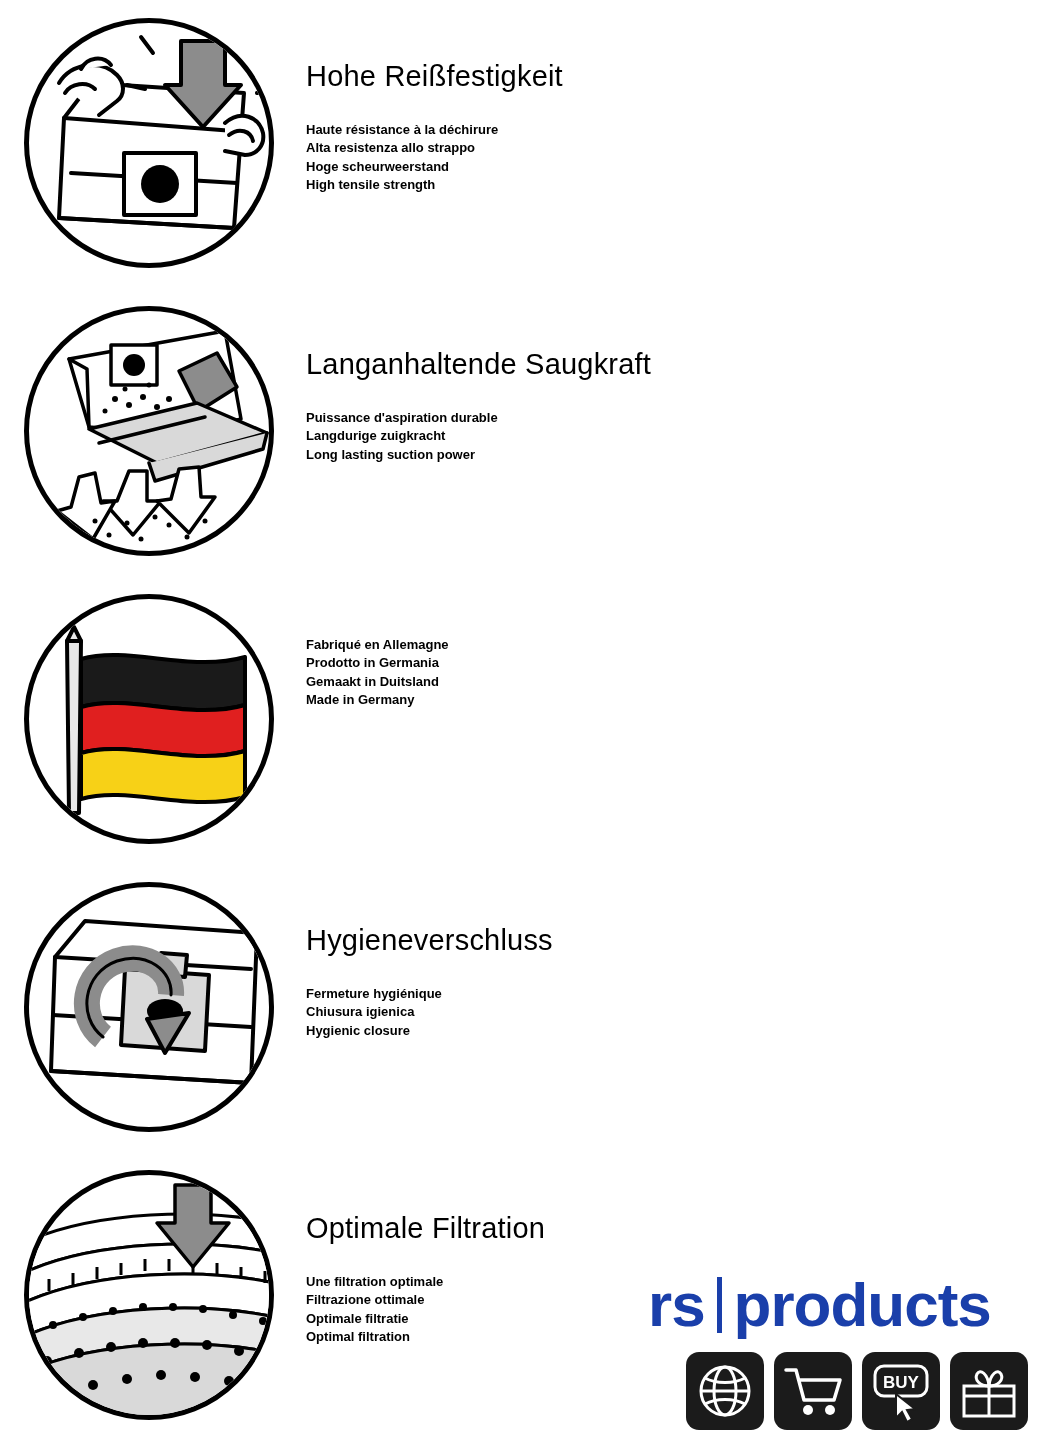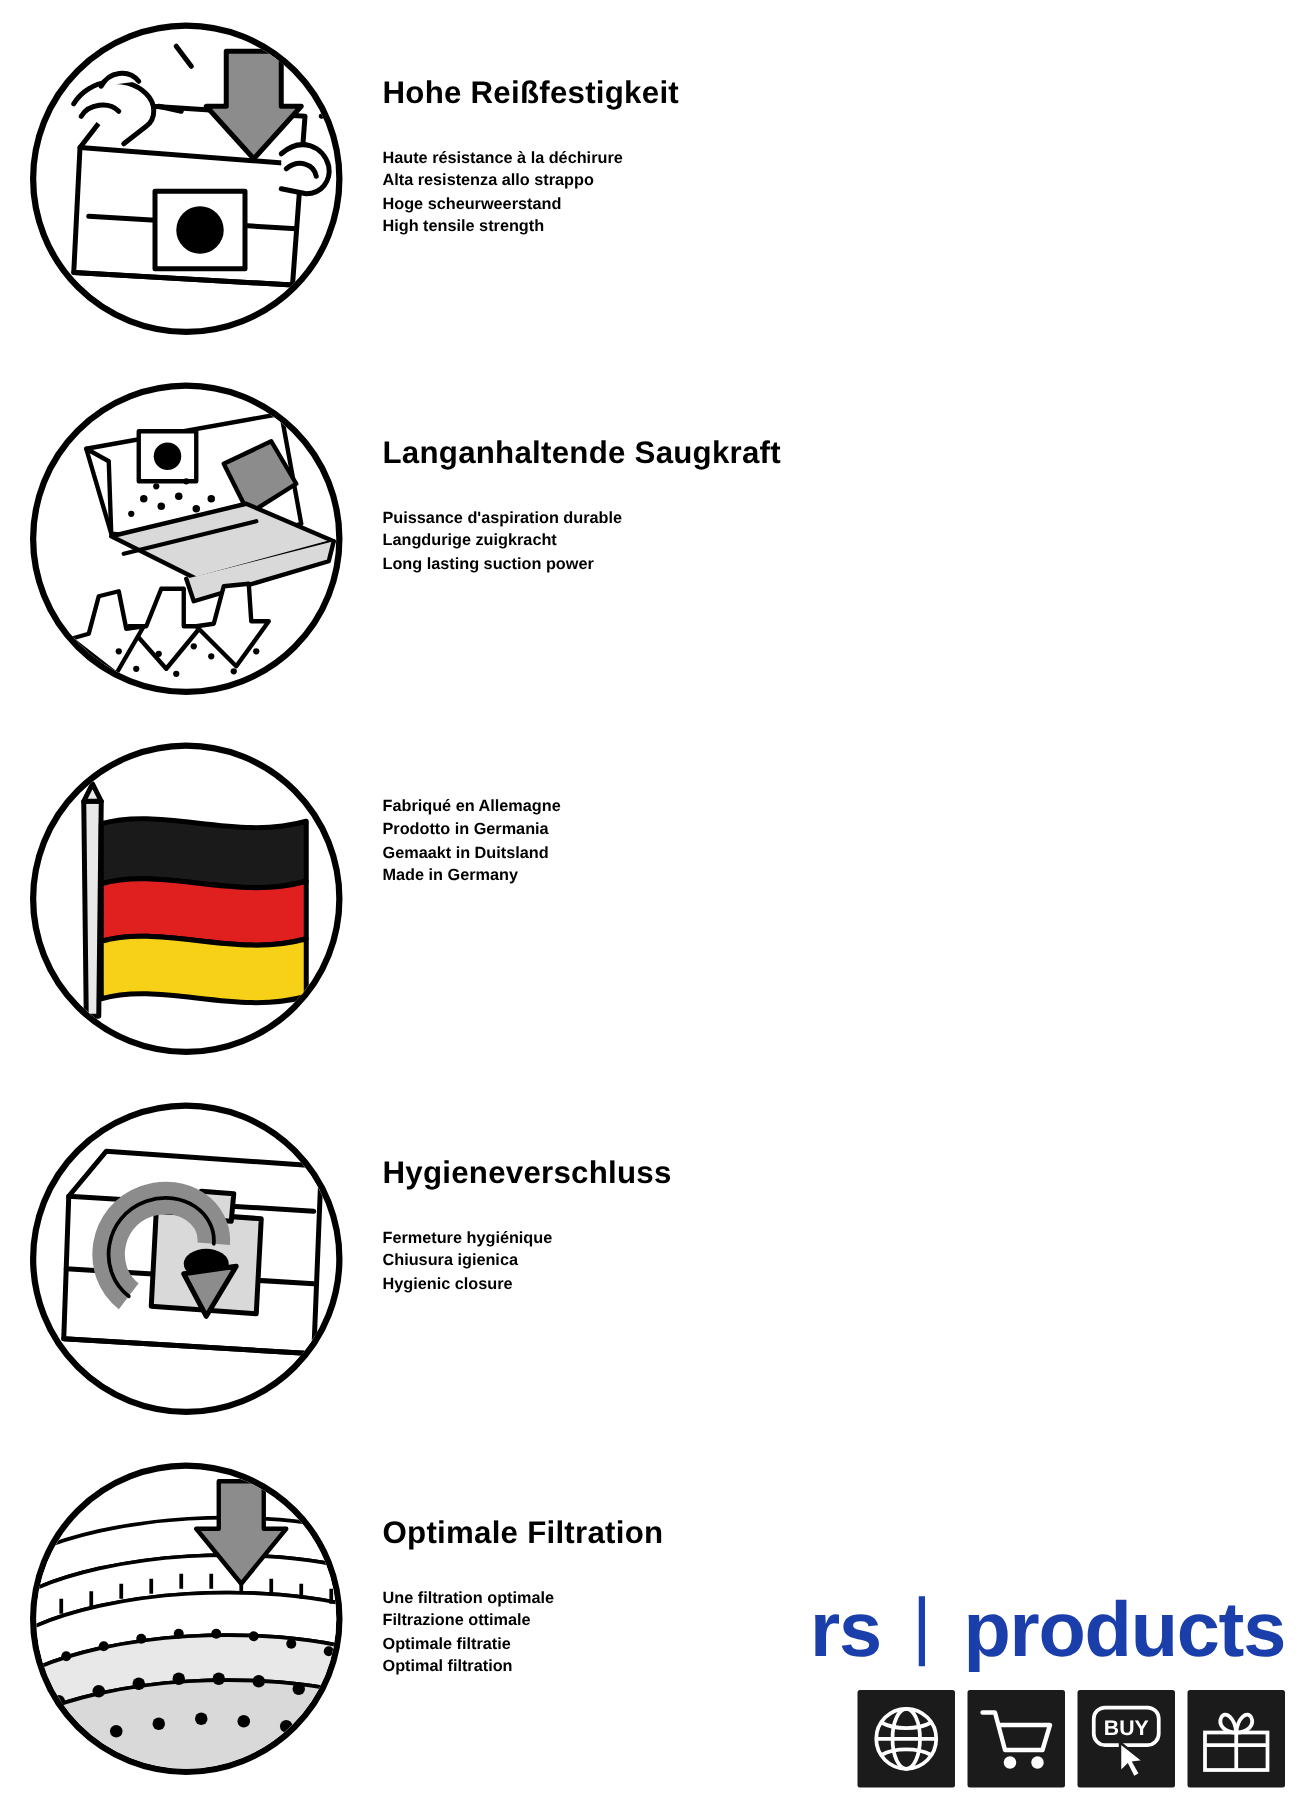--- a/index.html
+++ b/index.html
@@ -48,22 +48,22 @@
     overflow: hidden;
     background: #fff;
   }
 
   .texts {
     padding-top: 42px;
     padding-left: 26px;
   }
 
   .title {
-    font-size: 25px;
-    font-weight: bold;
+    font-size: 29px;
+    font-weight: normal;
     letter-spacing: 0.2px;
     margin-bottom: 28px;
     white-space: nowrap;
   }
 
   .sub {
     font-size: 13px;
     font-weight: bold;
     line-height: 1.42;
     white-space: nowrap;
@@ -77,40 +77,40 @@
     width: 380px;
   }
   .brand-word {
     font-size: 62px;
     font-weight: bold;
     color: #1a3faa;
     letter-spacing: -1px;
     line-height: 1;
     display: flex;
     align-items: center;
-    justify-content: space-between;
+    justify-content: flex-start;
     margin-bottom: 16px;
   }
   .brand-bar {
     display: inline-block;
     width: 5px;
     height: 56px;
     background: #1a3faa;
     margin: 0 12px;
   }
   .brand-icons {
     display: flex;
     gap: 10px;
     justify-content: flex-end;
   }
   .bicon {
     width: 78px;
     height: 78px;
     background: #1b1b1b;
-    border-radius: 2px;
+    border-radius: 13px;
     position: relative;
   }
   .bicon svg { position: absolute; left: 0; top: 0; }
 </style>
 </head>
 <body>
 
 <div class="feature-list">
 
   <div class="feature">

